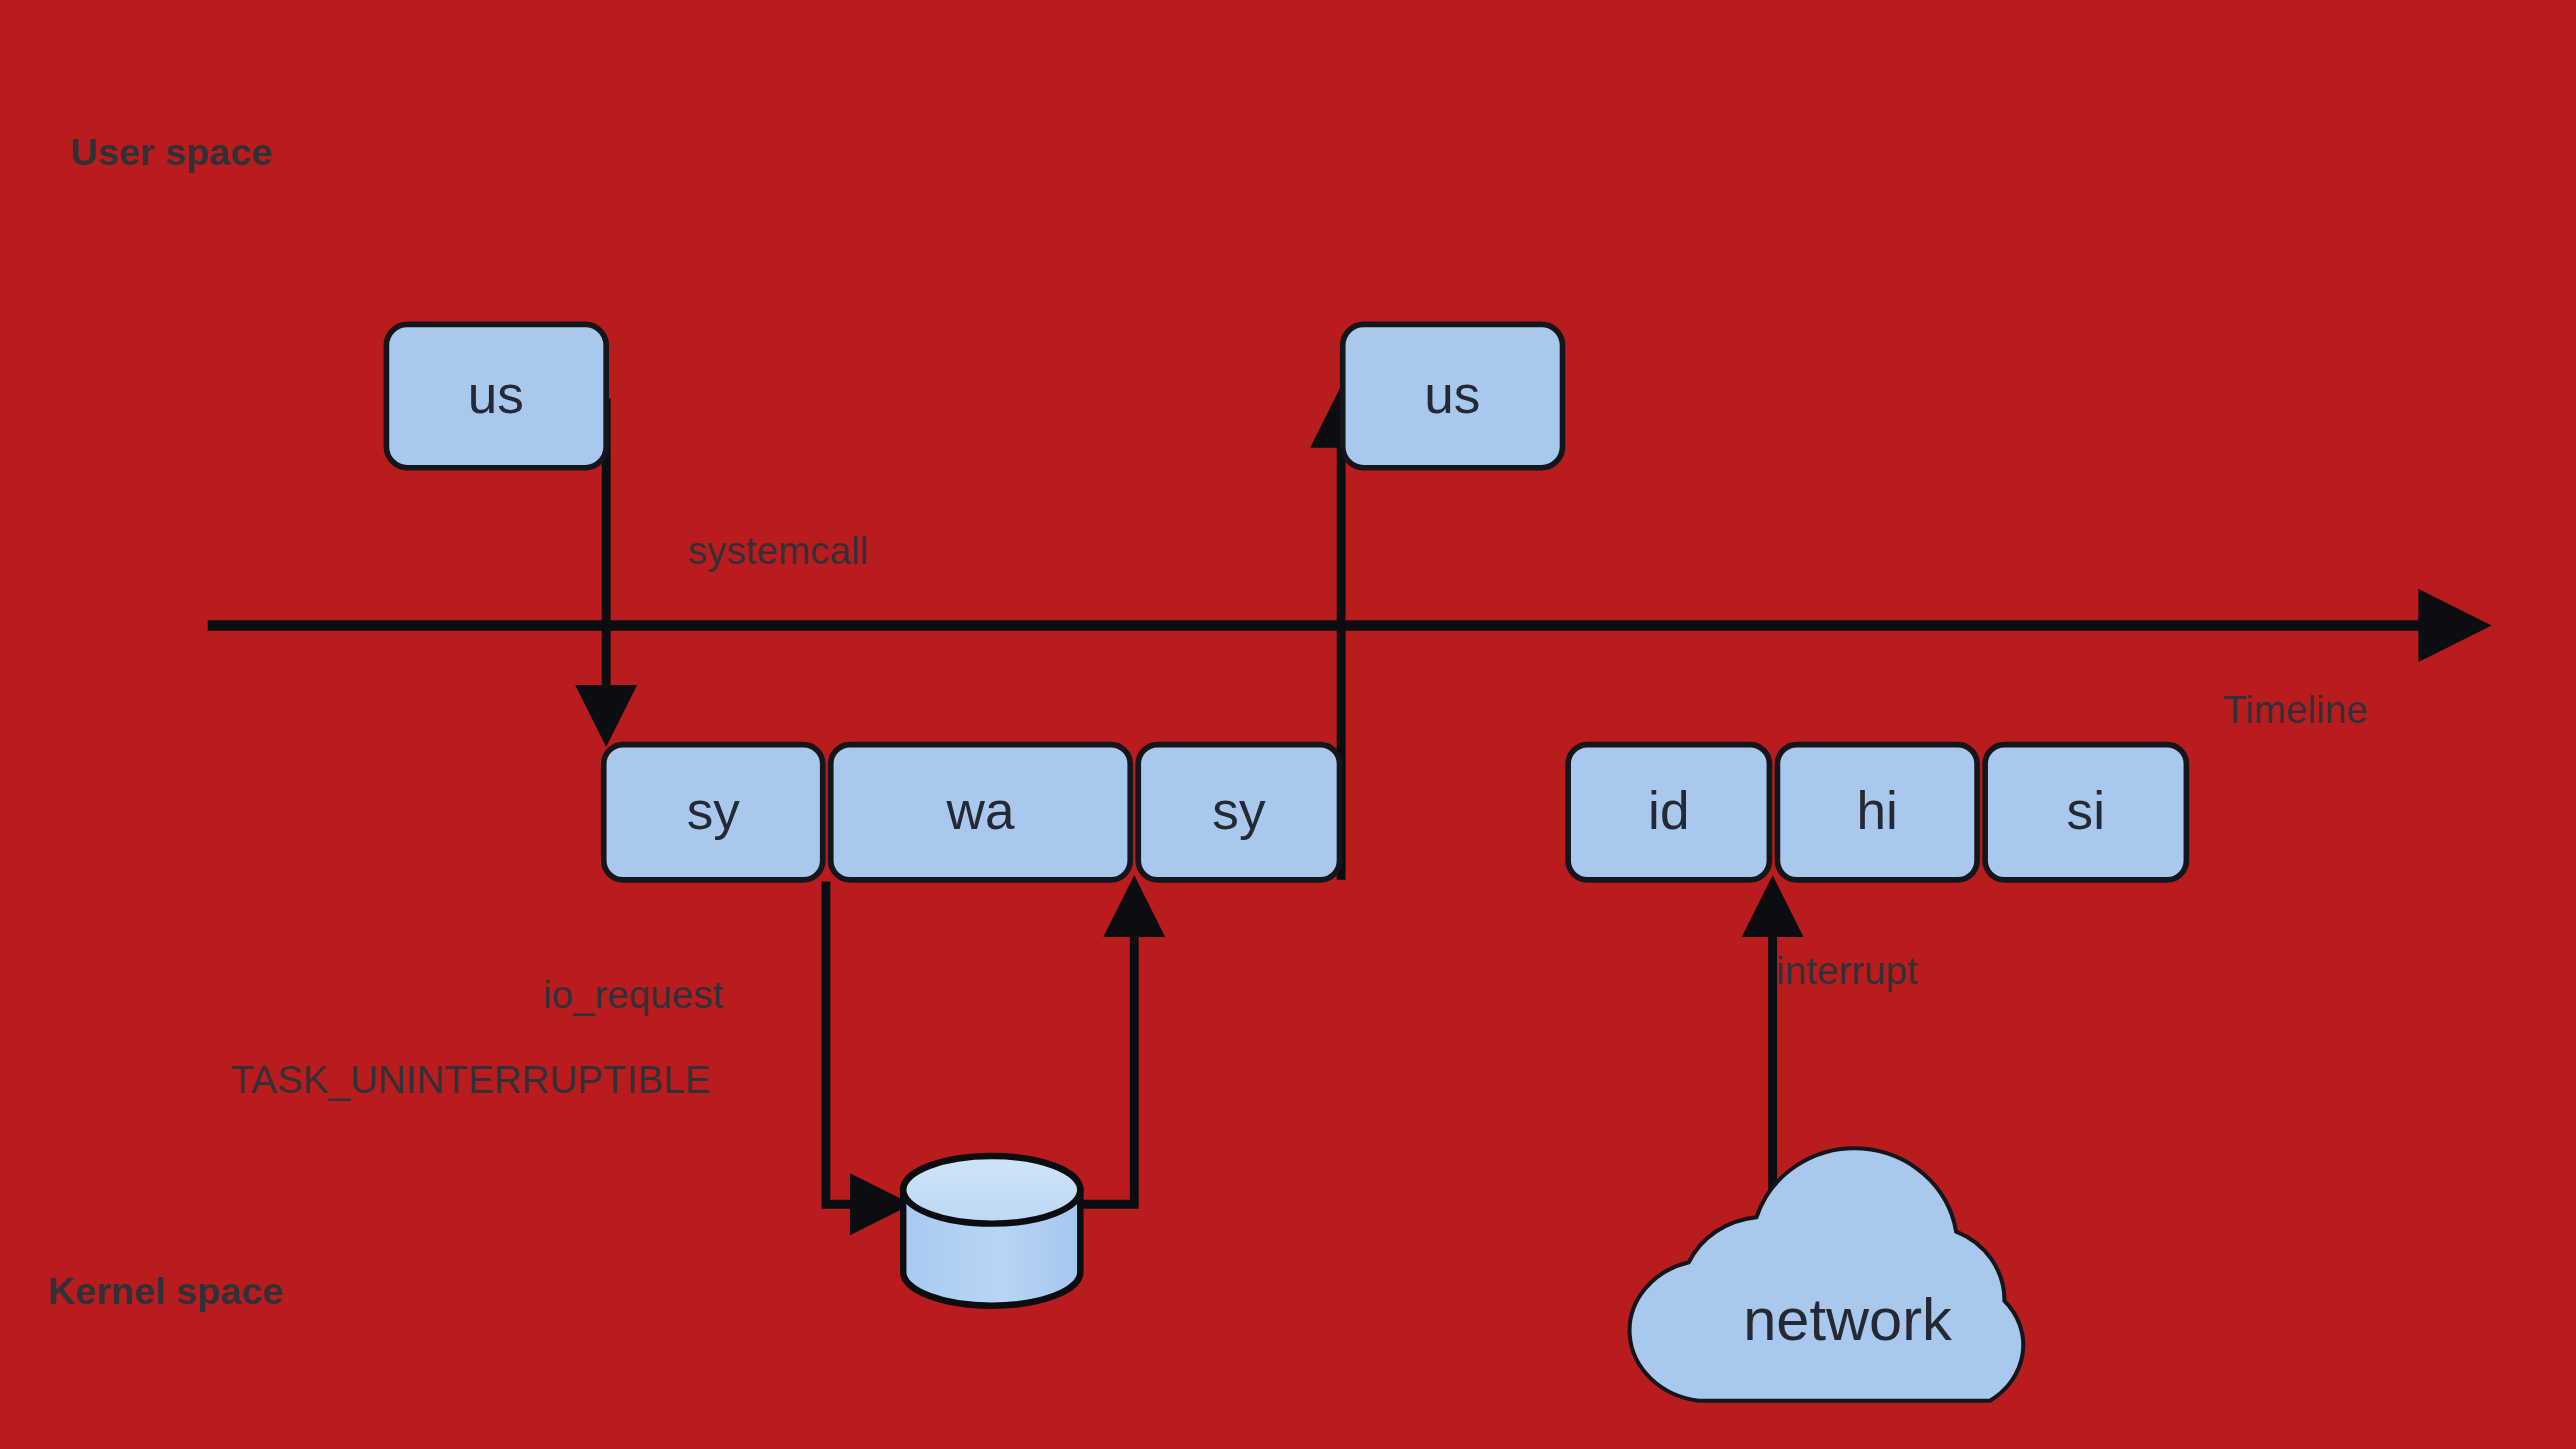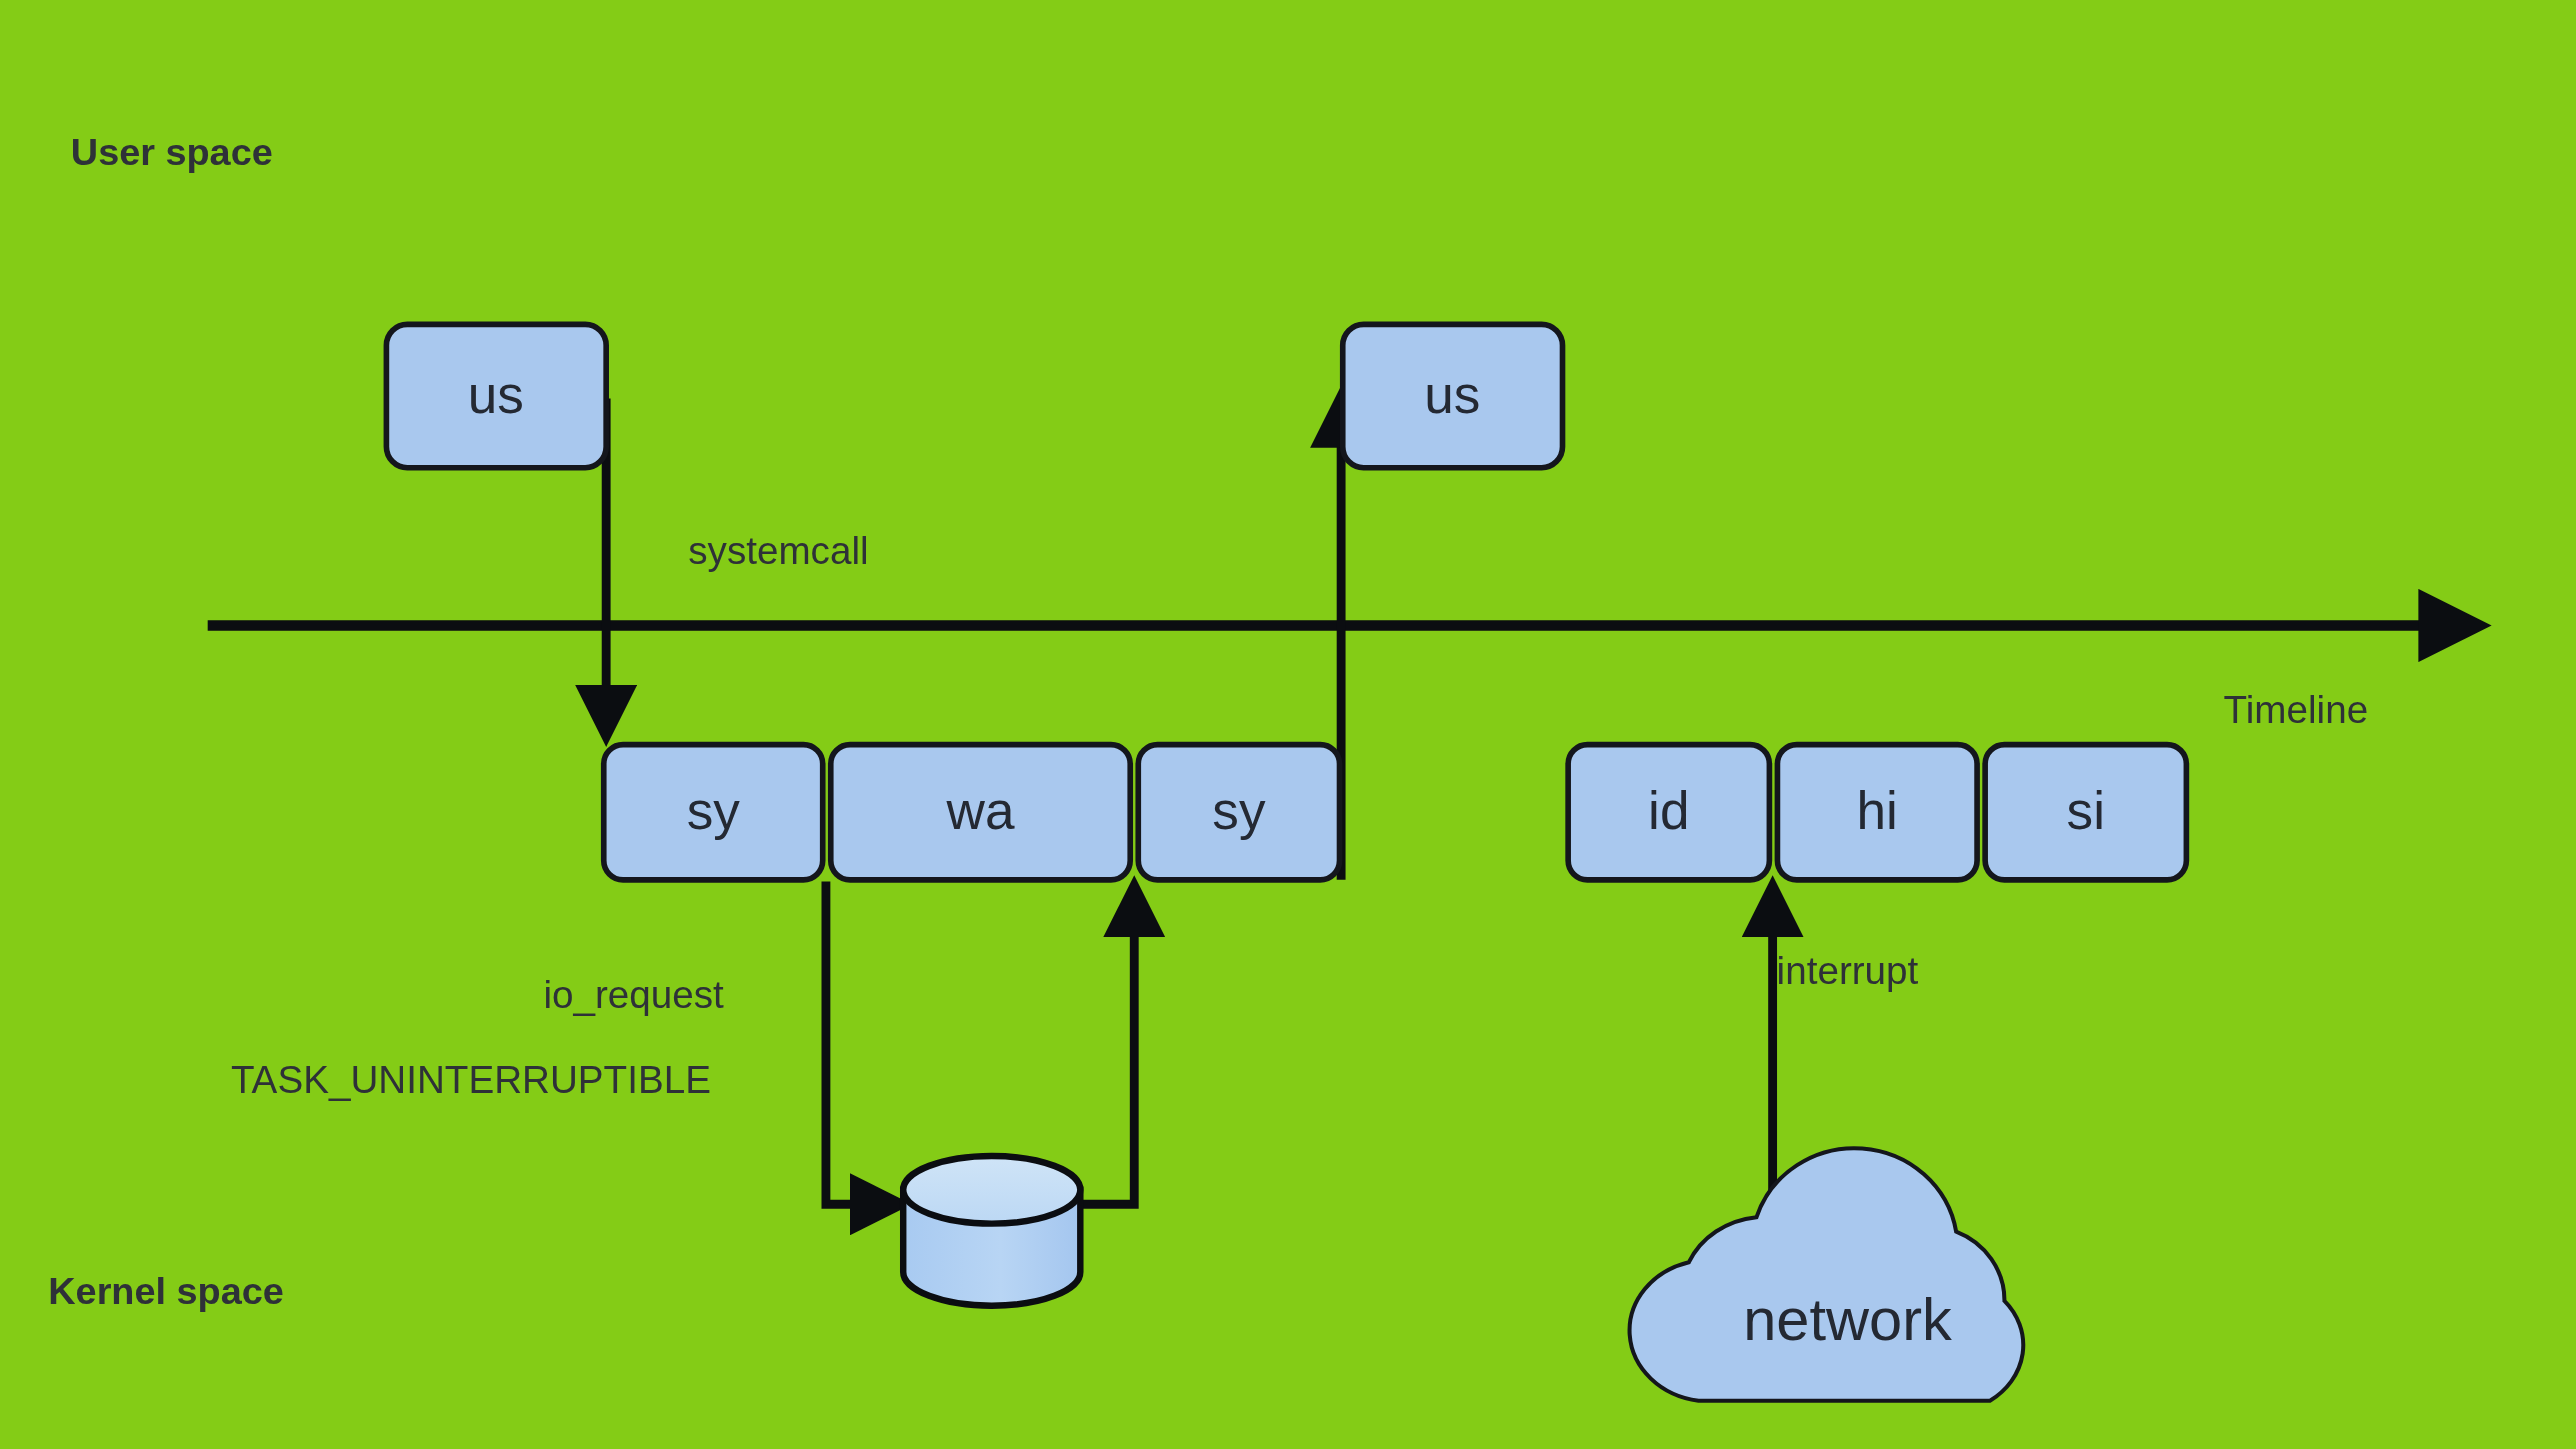--- a/index.html
+++ b/index.html
@@ -4,21 +4,21 @@
 <style>
   html, body {
     margin: 0;
     padding: 0;
     background: #f2f5fc;
   }
   #stage {
     position: relative;
     width: 2576px;
     height: 1449px;
-    background: #84cc16;
+    background: #b91c1c;
     font-family: "Liberation Sans", sans-serif;
     overflow: hidden;
   }
   svg#diagram {
     position: absolute;
     left: 0;
     top: 0;
     width: 2576px;
     height: 1449px;
     display: block;

